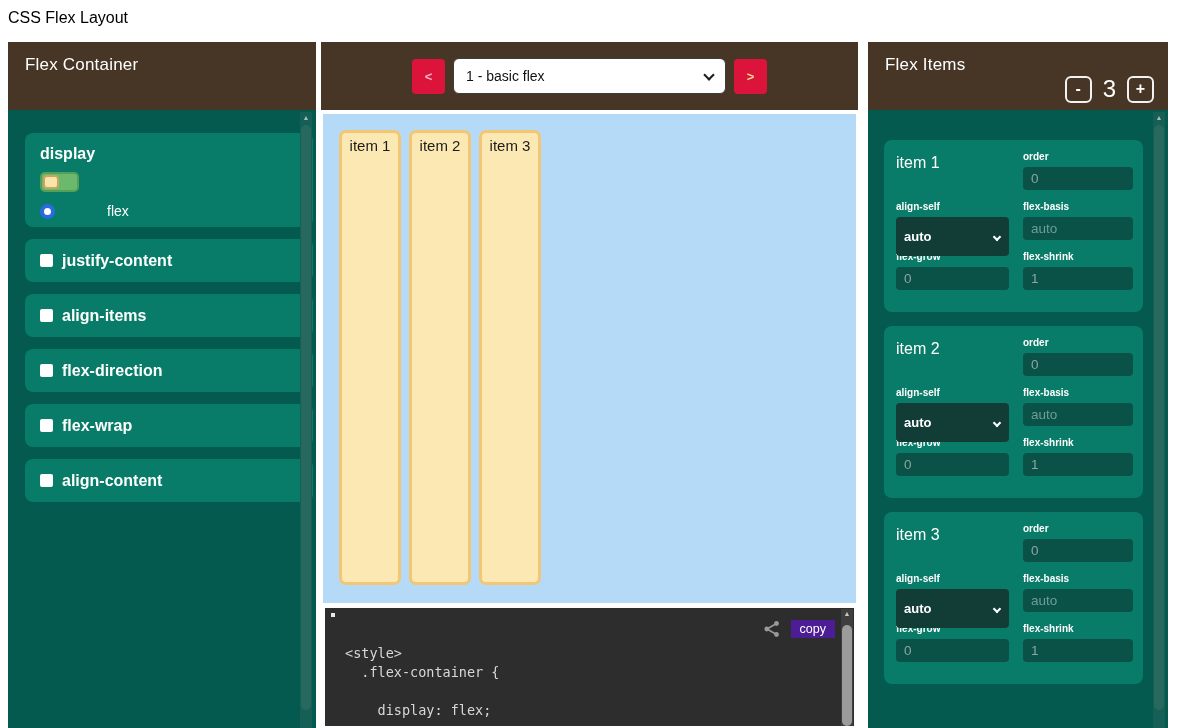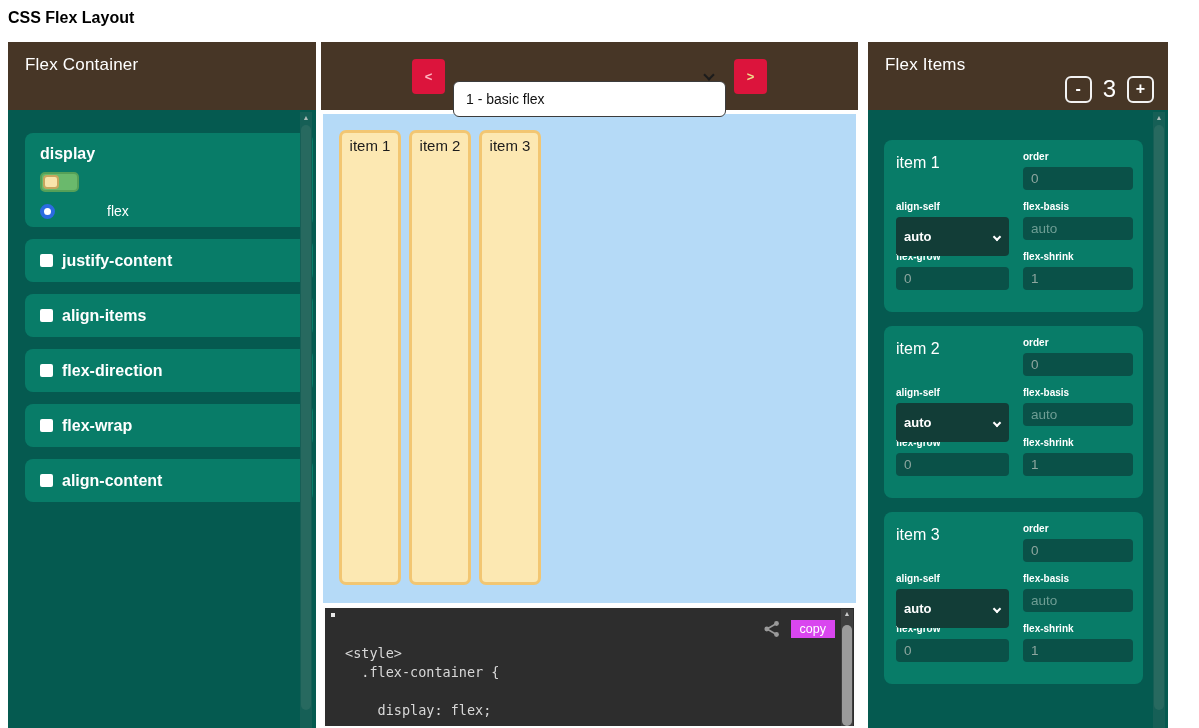--- a/index.html
+++ b/index.html
@@ -1,18 +1,18 @@
 <!DOCTYPE html>
 <html><head>
 <meta charset="utf-8">
 <style>
   * { margin:0; padding:0; box-sizing:border-box; }
   html,body { width:1199px; height:728px; overflow:hidden; background:#fff;
               font-family:"Liberation Sans", sans-serif; }
-  .page-title { position:absolute; top:9px; left:8px; font-size:16px; font-weight:bold; color:#000; }
+  .page-title { position:absolute; top:9px; left:8px; font-size:16px; font-weight:normal; color:#000; }
 
   .main { position:absolute; top:42px; left:8px; display:flex; height:686px; }
 
   
   .panel-header { background:#473626; height:68px; color:#fff; position:relative; }
   .panel-header .hd-title { position:absolute; top:13px; left:17px; font-size:17px; letter-spacing:.2px; }
   .panel-body { background:#055a50; height:618px; position:relative; overflow:hidden; }
 
   
   .scrollstrip { position:absolute; top:2px; bottom:0; width:12px; background:#165f56; }
@@ -40,34 +40,34 @@
   
   .panel-mid { width:537px; margin-left:5px; }
   .mid-header { display:flex; align-items:center; justify-content:center; gap:8px; }
   .nav-btn { width:33px; height:35px; background:#dc143c; border:none; border-radius:4px;
              font-size:13px; font-weight:bold; cursor:pointer; }
   .nav-btn.prev { color:#ffb6c1; }
   .nav-btn.next { color:#efdf8d; }
   .select-wrap { position:relative; width:273px; height:36px; }
   .select-wrap select { width:100%; height:100%; appearance:none; -webkit-appearance:none;
              border:1px solid #3c3c3c; border-radius:6px; background:#fff; color:#111;
-             font-size:14px; padding:0 30px 0 12px; font-family:"Liberation Sans",sans-serif;margin-top:23px; }
+             font-size:14px; padding:0 30px 0 12px; font-family:"Liberation Sans",sans-serif; }
   .select-wrap .chev { position:absolute; right:13px; top:13px; width:8px; height:8px;
              border-left:2px solid #1c1c1c; border-bottom:2px solid #1c1c1c; transform:rotate(-45deg); pointer-events:none; }
 
   .flex-preview { margin:4px 0 0 2px; width:533px; height:489px; background:#b5daf7; padding:16px; display:flex; }
   .flex-item { width:62px; height:455px; margin-right:8px; background:#fce8b2;
                border:3px solid #f2c672; border-radius:7px; text-align:center; padding-top:4px;
                font-size:15px; color:#1c1c1c; }
 
   .code-panel { position:relative; margin:3px 0 0 2px; width:533px; height:122px;
                 background:#2d2d2d; border:2px solid #fdfdfd; overflow:hidden; }
   .code-dot { position:absolute; left:6px; top:5px; width:4px; height:4px; background:#e8e8e8; }
   .code-controls { position:absolute; top:12px; right:19px; display:flex; align-items:center; gap:10px; }
-  .copy-btn { background:#d946ef; color:#fff; border:none; font-size:12.5px; padding:2px 9px;
+  .copy-btn { background:#4c1d95; color:#fff; border:none; font-size:12.5px; padding:2px 9px;
               font-family:"Liberation Sans",sans-serif; cursor:pointer; }
   .code-text { position:absolute; left:20px; top:36px; font-family:"DejaVu Sans Mono", monospace;
                font-size:13.5px; line-height:19px; color:#d8d8d8; white-space:pre; }
   .code-scroll { position:absolute; right:1px; top:1px; bottom:0; width:12px; background:#3e3e3e; }
   .code-scroll .arrow { position:absolute; top:1px; left:0; width:12px; text-align:center; font-size:7px; color:#c9c9c9; }
   .code-scroll .thumb { position:absolute; top:16px; bottom:0; left:1px; width:10px; background:#9b9b9b; border-radius:5px; }
 
   
   .panel-right { width:300px; margin-left:10px; }
   .panel-right .scrollstrip { right:3px; }

